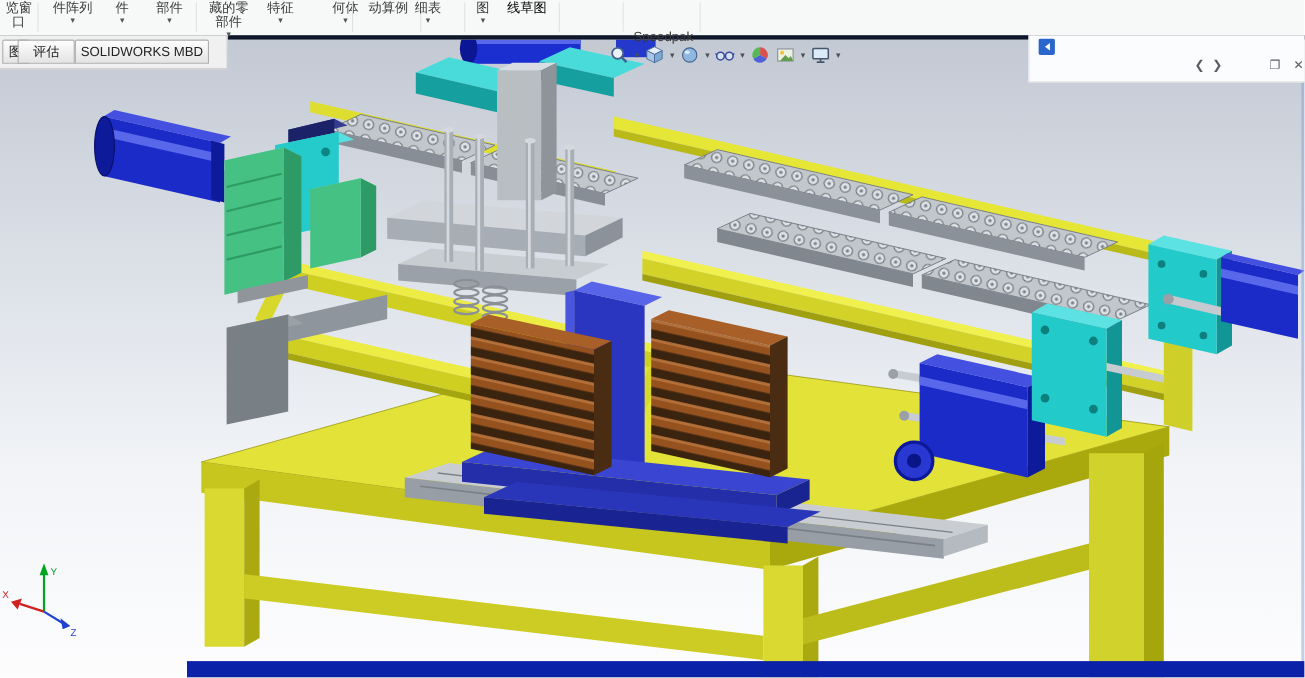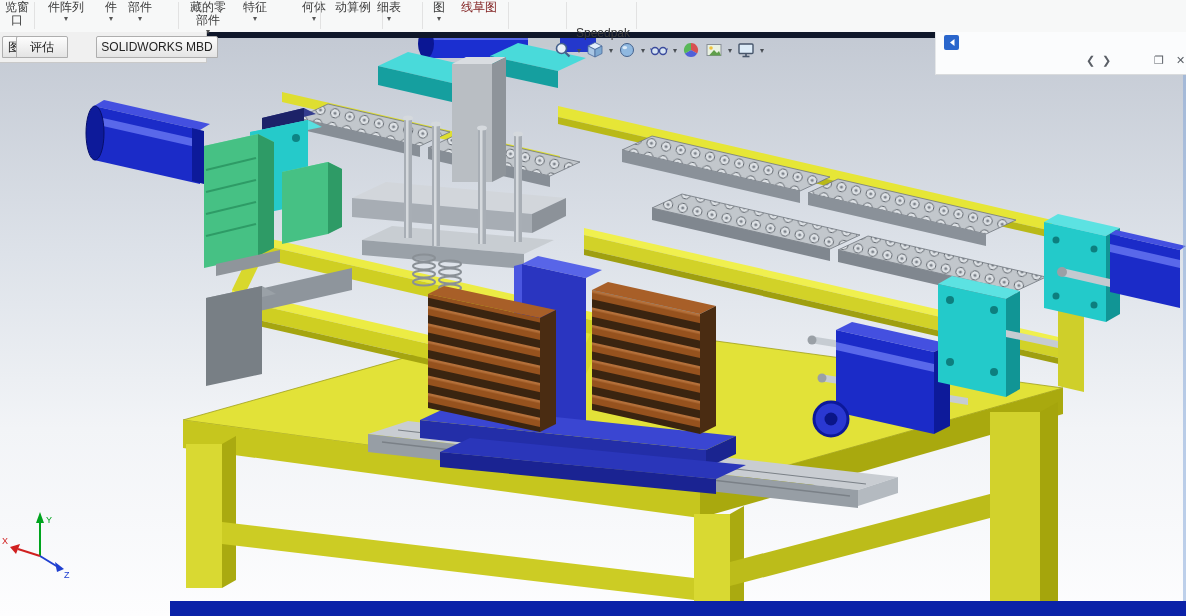--- a/index.html
+++ b/index.html
@@ -1,24 +1,24 @@
 <!DOCTYPE html>
 <html><head>
 <meta charset="utf-8">
 <style>
   html,body{margin:0;padding:0}
   body{width:1186px;height:616px;overflow:hidden;position:relative;
        font-family:"Liberation Sans","DejaVu Sans",sans-serif;background:#fff}
 
   
   .ribbon{position:absolute;top:0;left:0;width:100%;height:32px;background:#f7f8f8;
-          border-bottom:6px solid #0f172a;z-index:10}
+          border-bottom:4px solid #0f172a;z-index:10}
   .ritem{position:absolute;top:1px;text-align:center;font-size:12px;color:#3a3a3a;line-height:13px}
   .ritem .rarrow{display:block;font-size:8px;color:#555;line-height:8px;margin-top:1px}
-  .ritem.disabled{color:#7f1d1d}
+  .ritem.disabled{color:#000000}
   .rsep{position:absolute;top:2px;width:1px;height:27px;background:#e2e2e2}
 
   
   .tabstrip{position:absolute;top:32px;left:0;width:206px;height:30px;background:#f0f0f0;
             border-right:1px solid #c9c9c9;border-bottom:1px solid #c9c9c9;z-index:10}
   .tab{position:absolute;top:4px;height:20px;line-height:20px;font-size:12px;color:#222;
        background:linear-gradient(#fdfdfd,#e4e4e4);border:1px solid #aeaeae;text-align:center;
        border-radius:2px 2px 0 0;white-space:nowrap;overflow:hidden}
 
   
@@ -334,21 +334,21 @@
   </div>
   <div class="rsep" style="left:34px"></div>
   <div class="ritem" style="left:44px;width:44px">
     <span>件阵列</span>
     <span class="rarrow">▾</span>
   </div>
   <div class="ritem" style="left:96px;width:30px">
     <span>件</span>
     <span class="rarrow">▾</span>
   </div>
-  <div class="ritem" style="left:120px;width:40px">
+  <div class="ritem" style="left:134px;width:40px">
     <span>部件</span>
     <span class="rarrow">▾</span>
   </div>
   <div class="rsep" style="left:178px"></div>
   <div class="ritem" style="left:188px;width:40px">
     <span>藏的零部件</span>
     <span class="rarrow">▾</span>
   </div>
   <div class="ritem" style="left:238px;width:34px">
     <span>特征</span>
@@ -379,21 +379,21 @@
   <div class="rsep" style="left:566px"></div>
   <div class="ritem" style="left:574px;width:58px;top:27px">
     <span>Speedpak</span>
   </div>
   <div class="rsep" style="left:636px"></div>
 </div>
 
 <div class="tabstrip">
   <div class="tab" style="left:2px;width:22px">图</div>
   <div class="tab" style="left:16px;width:50px">评估</div>
-  <div class="tab" style="left:96px;width:120px">SOLIDWORKS MBD</div>
+  <div class="tab" style="left:68px;width:120px">SOLIDWORKS MBD</div>
 </div>
 
 <div class="toppanel">
   <span class="bluebtn">
     <svg width="16" height="16">
         <rect width="15" height="15" rx="2" fill="#2a66cc"></rect>
         <polygon points="10.5,4 6,7.5 10.5,11" fill="#ffffff"></polygon>
       </svg>
   </span>
   <span class="wctl" style="left:150px">❮</span>

